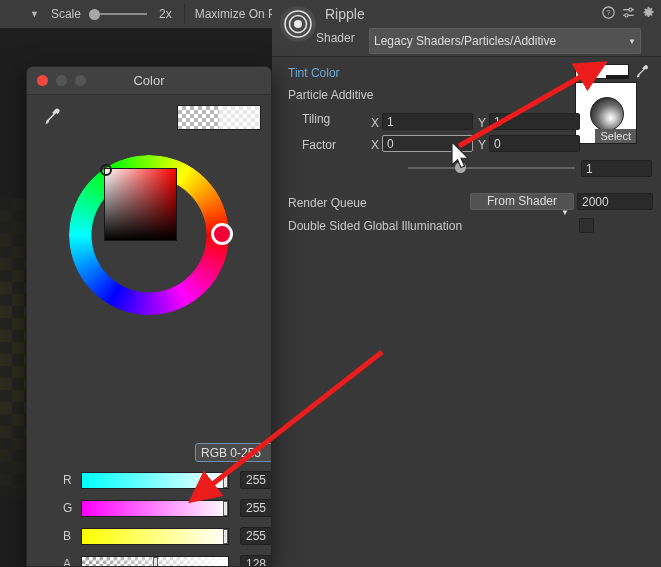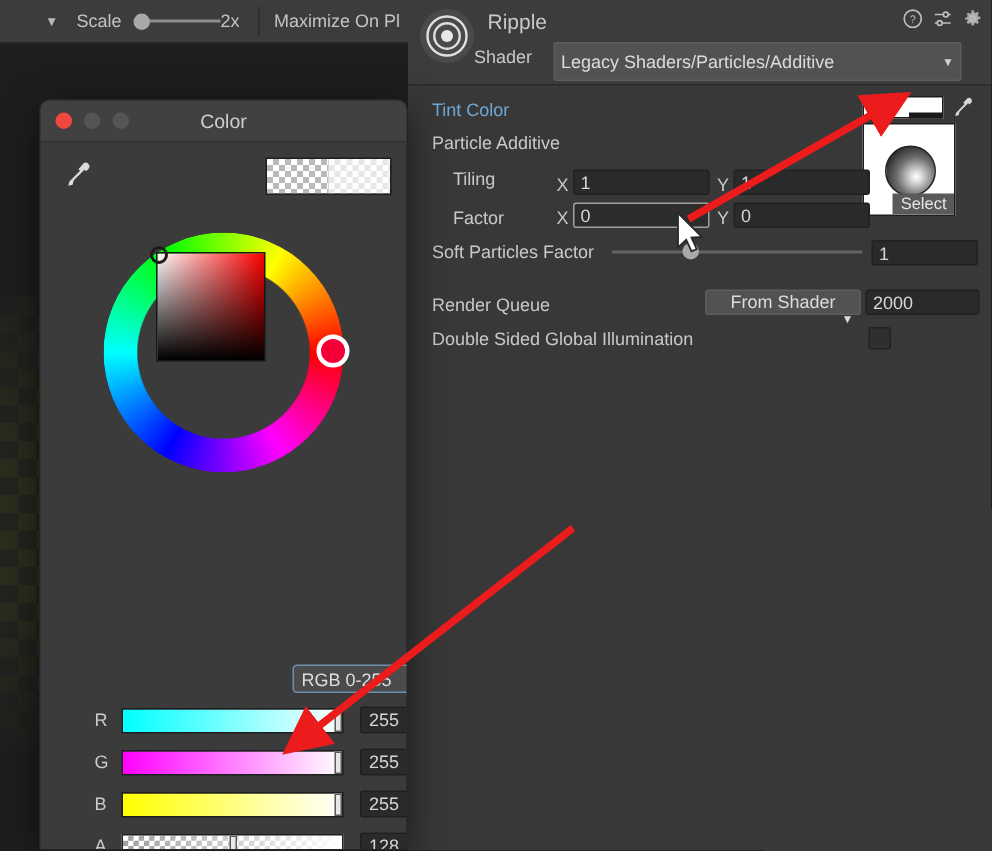--- a/index.html
+++ b/index.html
@@ -19,21 +19,21 @@
     background:linear-gradient(180deg,rgba(30,30,30,.75),rgba(30,30,30,.1) 40%,rgba(30,30,30,.1) 65%,rgba(30,30,30,.9));}
 
   
   .toolbar{position:absolute;left:0;top:0;width:661px;height:28px;background:#3c3c3c;
     border-bottom:1px solid #232323;display:flex;align-items:center;}
   .tb-chevron{margin-left:30px;color:#b8b8b8;font-size:9px;line-height:1;}
   .tb-label{margin-left:12px;color:#c4c4c4;font-size:12px;}
   .tb-slider{margin-left:8px;display:flex;align-items:center;width:58px;}
   .tb-knob{width:11px;height:11px;border-radius:50%;background:#a8a8a8;}
   .tb-track{flex:1;height:2px;background:#8d8d8d;margin-left:0px;}
-  .tb-val{margin-left:0;color:#c4c4c4;font-size:12px;}
+  .tb-val{margin-left:12px;color:#c4c4c4;font-size:12px;}
   .tb-sep{margin-left:12px;width:1px;height:20px;background:#2c2c2c;}
   .tb-maximize{margin-left:10px;color:#c4c4c4;font-size:12px;white-space:nowrap;
     overflow:hidden;width:96px;}
 
   
   .inspector{position:absolute;left:272px;top:0;width:389px;height:567px;background:#383838;}
   .insp-head{position:relative;height:56px;background:#3c3c3c;border-bottom:1px solid #2a2a2a;}
   .mat-icon{position:absolute;left:8px;top:6px;width:36px;height:36px;border-radius:50%;
     background:#4a4a4a;display:flex;align-items:center;justify-content:center;}
   .mat-title{position:absolute;left:53px;top:6px;color:#c9c9c9;font-size:14px;}
@@ -225,21 +225,20 @@
     <div class="numfield" style="left:110px;top:113px;width:91px;">1</div>
     <div class="axis" style="left:206px;top:116px;">Y</div>
     <div class="numfield" style="left:217px;top:113px;width:91px;">1</div>
 
     <div class="sub-label prop-label" style="left:30px;top:138px;">Factor</div>
     <div class="axis" style="left:99px;top:138px;">X</div>
     <div class="numfield focused" style="left:110px;top:135px;width:91px;">0</div>
     <div class="axis" style="left:206px;top:138px;">Y</div>
     <div class="numfield" style="left:217px;top:135px;width:91px;">0</div>
 
-    <div class="prop-label" style="left:16px;top:161px;">Soft Particles Factor</div>
     <div class="slider-track" style="left:136px;top:167px;width:167px;"></div>
     <div class="slider-knob" id="sp-knob" style="left: 182.8px; top: 162px;"></div>
     <div class="numfield" style="left:309px;top:160px;width:71px;">1</div>
 
     <div class="prop-label" style="left:16px;top:196px;">Render Queue</div>
     <div class="dropdown" style="left:198px;top:193px;width:104px;">
       <span>From Shader</span>
       <span class="caret">▼</span>
     </div>
     <div class="numfield" style="left:305px;top:193px;width:76px;">2000</div>

